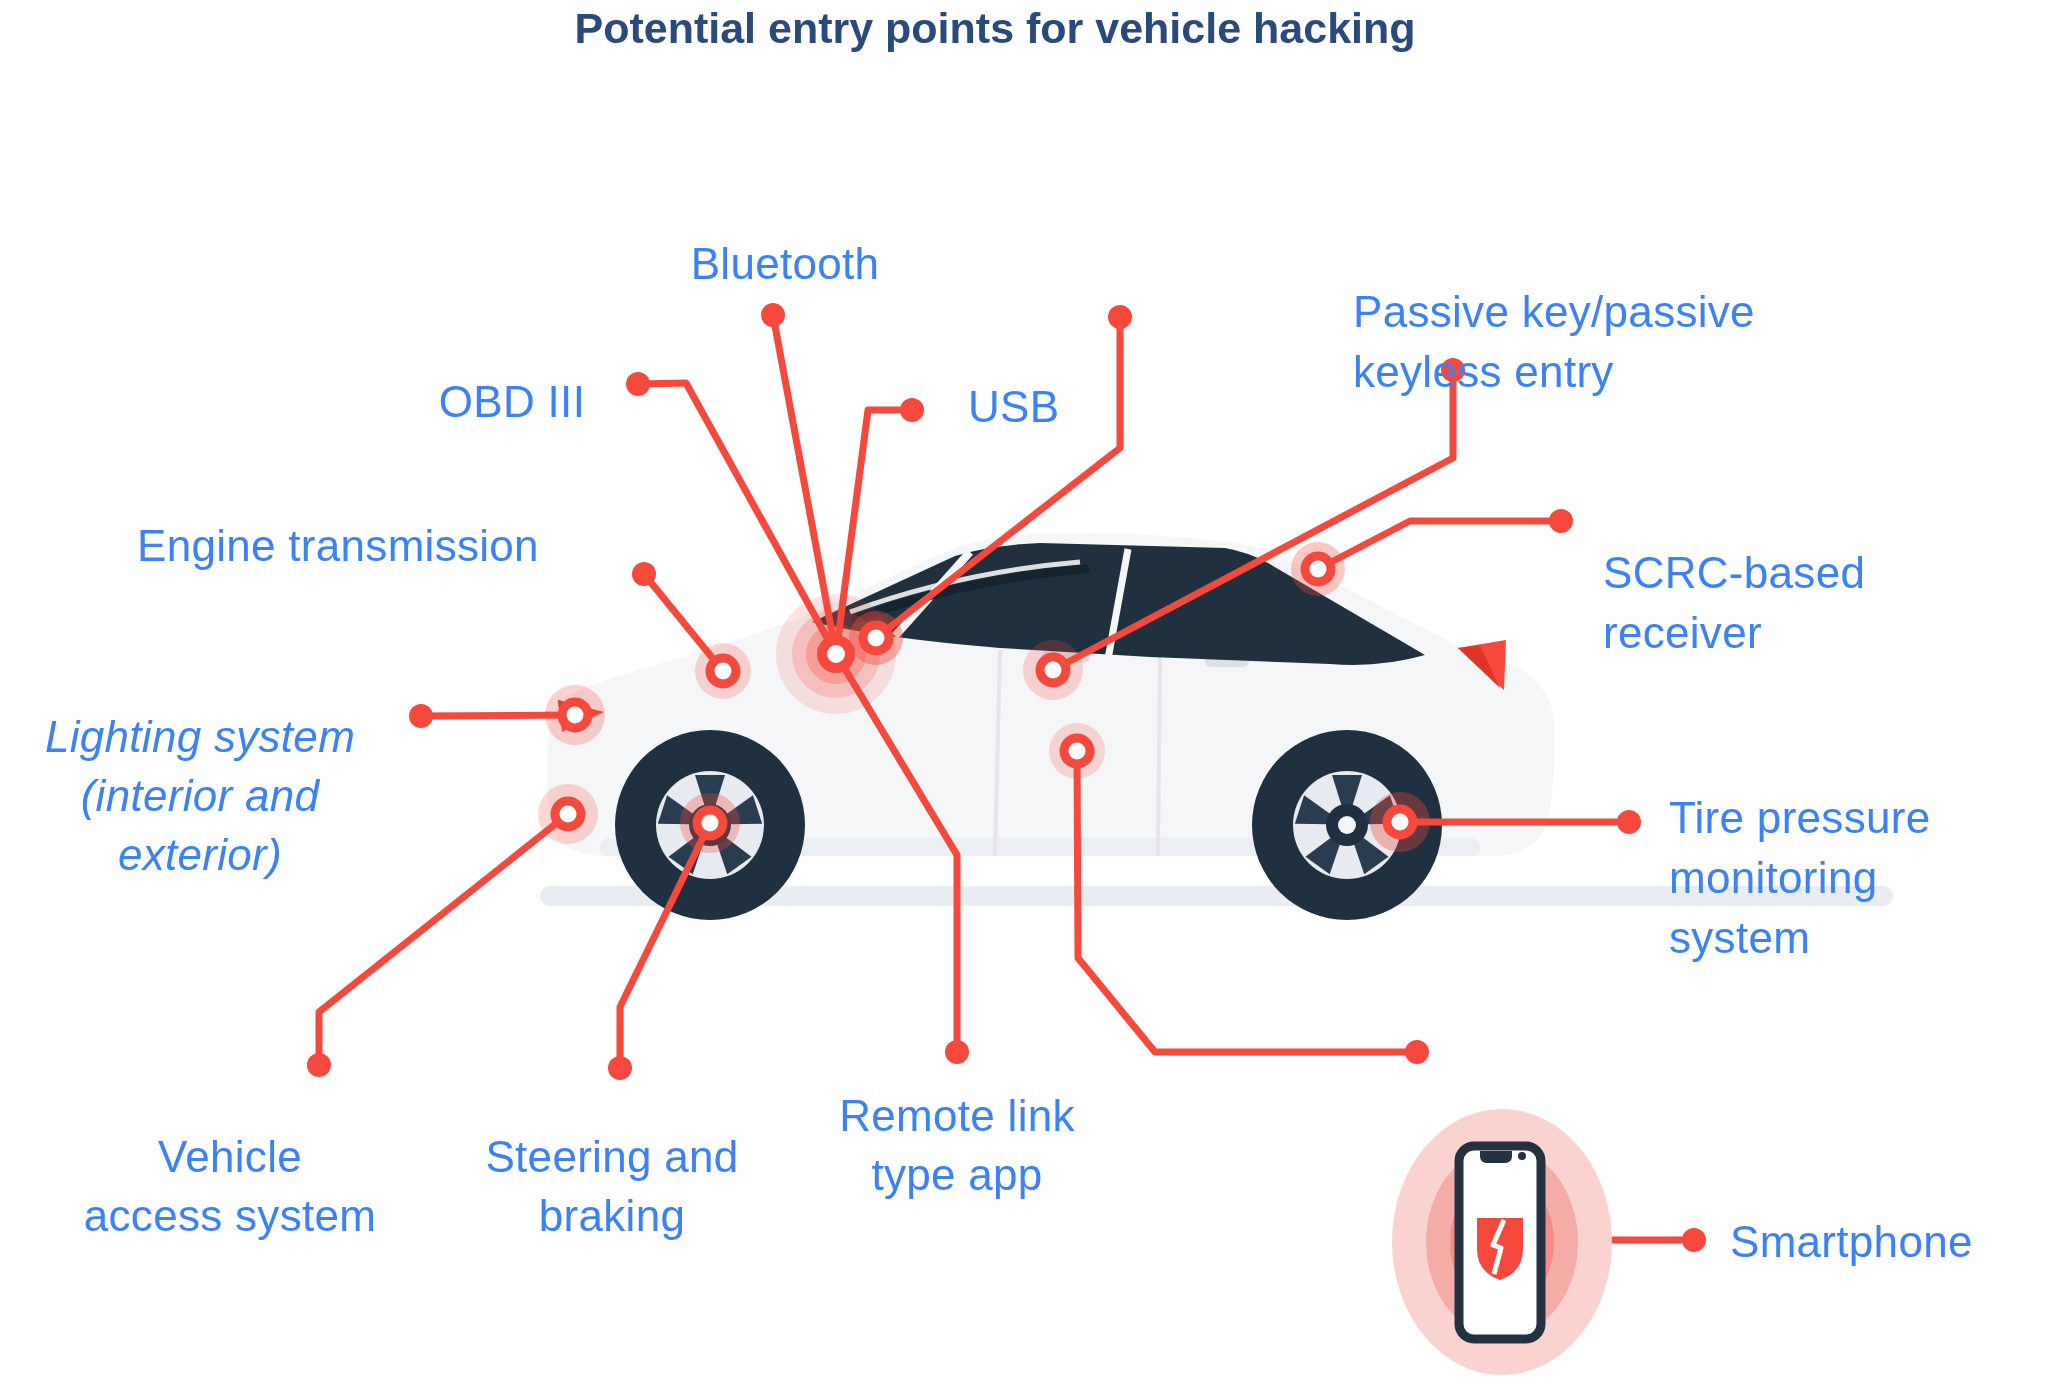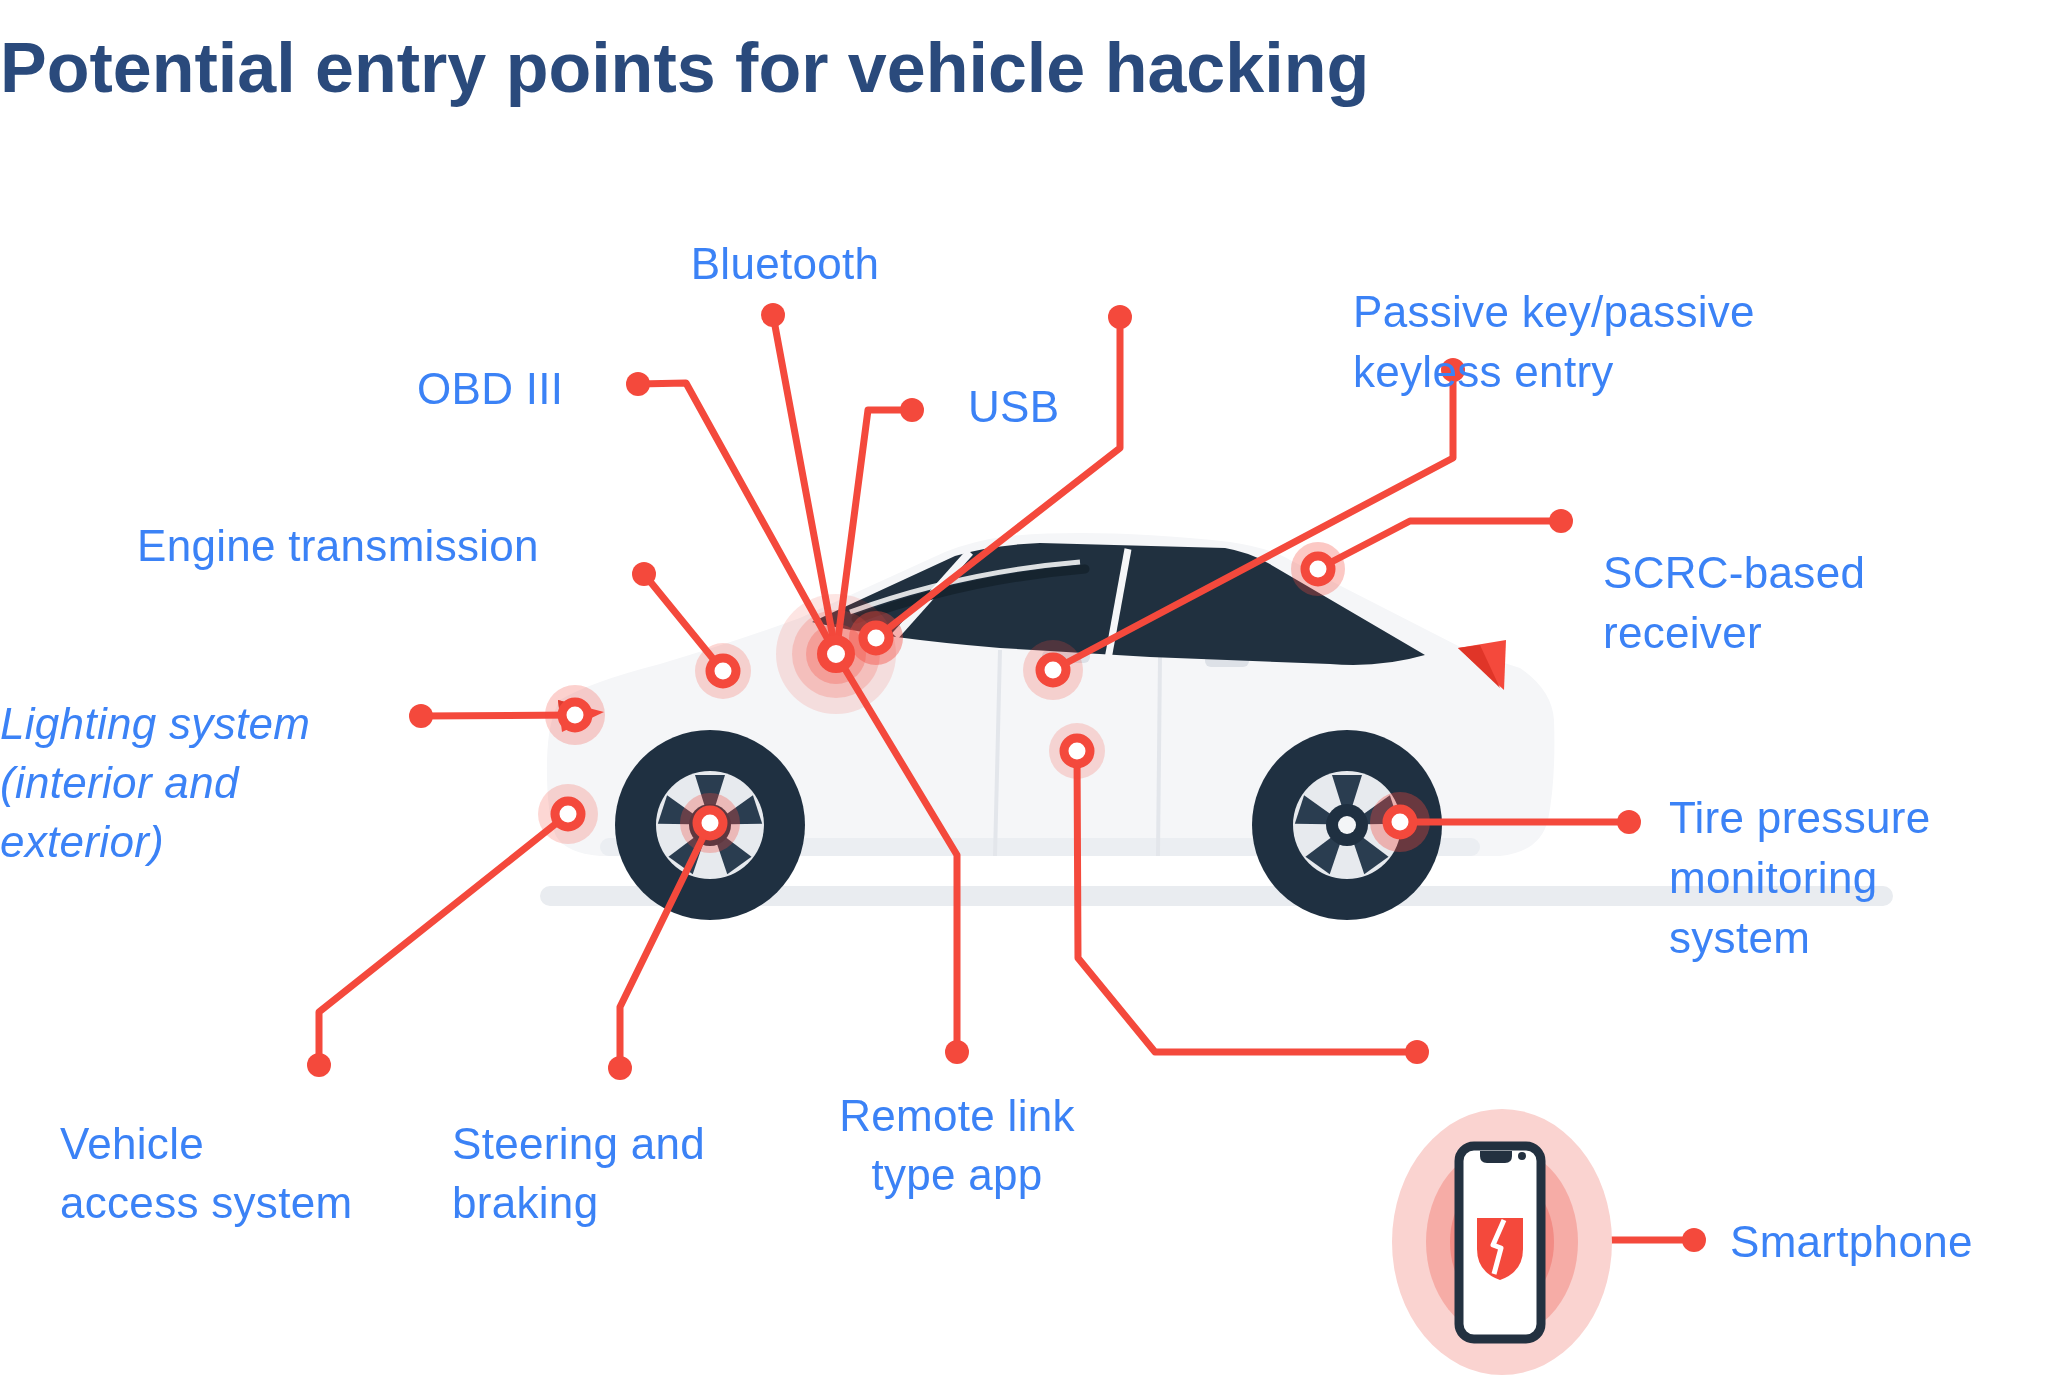--- a/index.html
+++ b/index.html
@@ -6,32 +6,31 @@
   #stage{
     position:relative;
     width:2048px;height:1397px;
     background:#ffffff;
     font-family:"Liberation Sans", sans-serif;
     overflow:hidden;
   }
   #art{position:absolute;left:0;top:0;width:2048px;height:1397px;}
   .title{
     position:absolute;left:0;top:4px;width:1990px;
-    text-align:left;
-    font-size:70px;font-weight:700;color:#2A4A7C;
+    text-align:center;
+    font-size:43px;font-weight:700;color:#2A4A7C;
     letter-spacing:0px;
-    margin-top:24px;
   }
   .lbl{
     position:absolute;
     font-size:44px;line-height:59px;color:#3b82f6;
     letter-spacing:0.3px;
   }
   .lbl.center{text-align:center;}
-  .lbl.right{text-align:left;}
+  .lbl.right{text-align:center;margin-top:13px;}
   .lbl.lh60{line-height:60px;margin-top:48px;}
 </style>
 </head>
 <body>
 
 <div id="stage">
 
   <svg id="art" viewBox="0 0 2048 1397">
 
     <rect x="540" y="886" width="1353" height="20" rx="10" fill="#E9ECF0"></rect>

